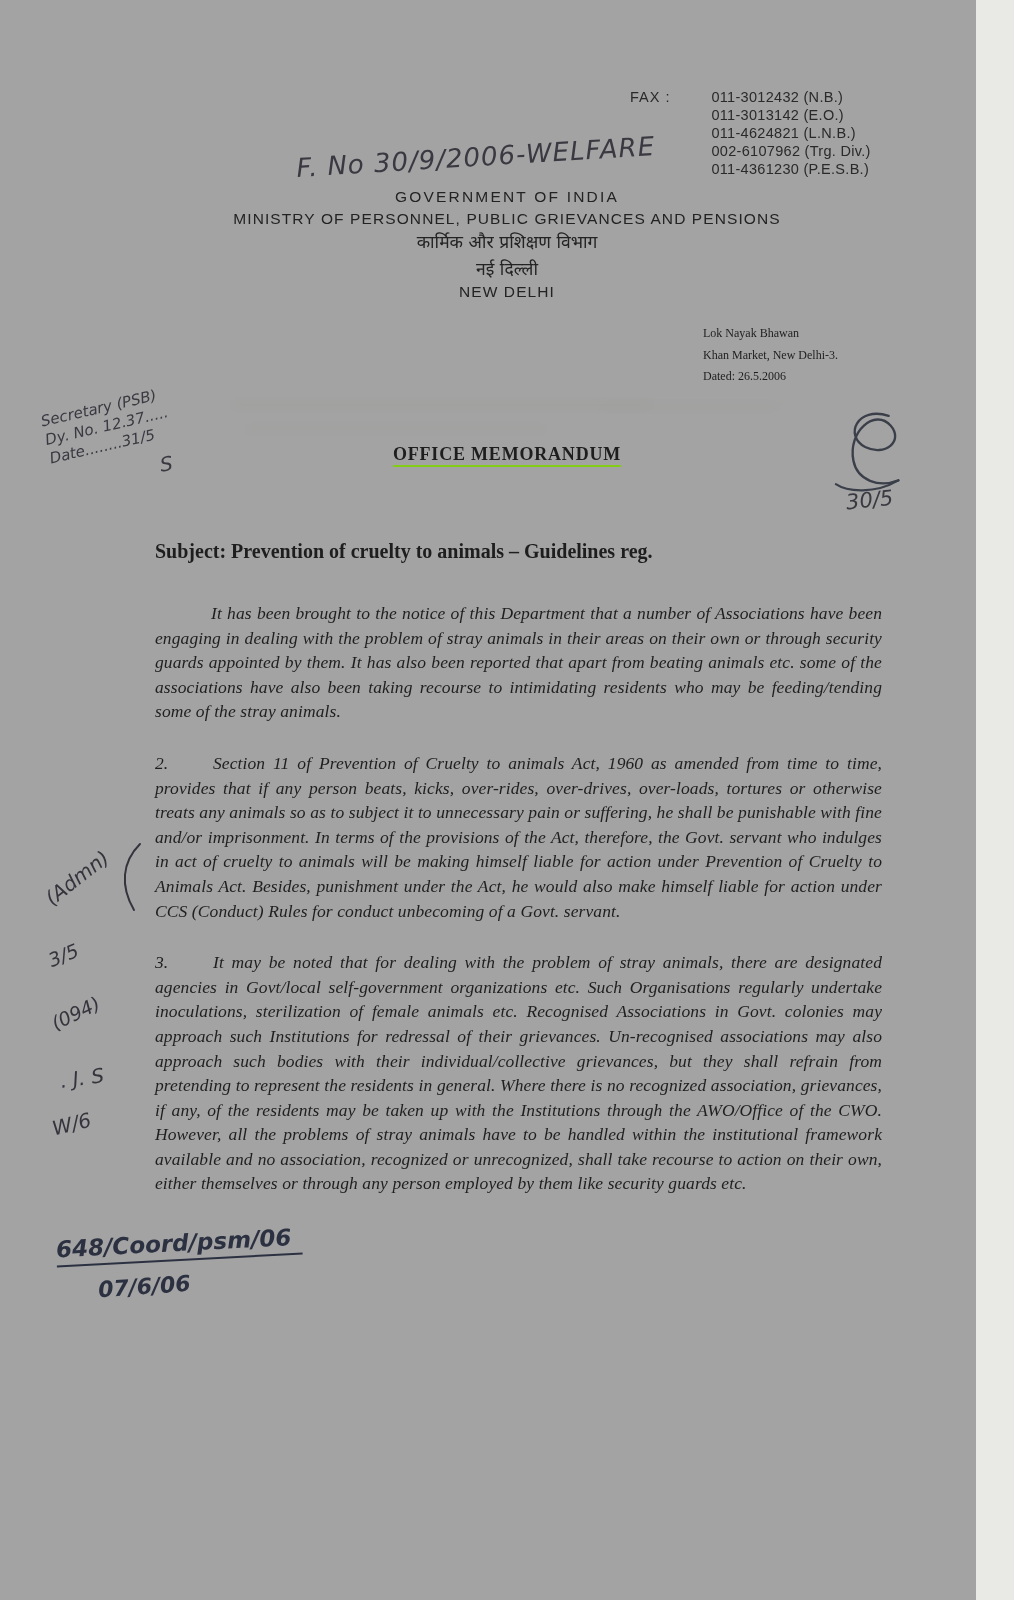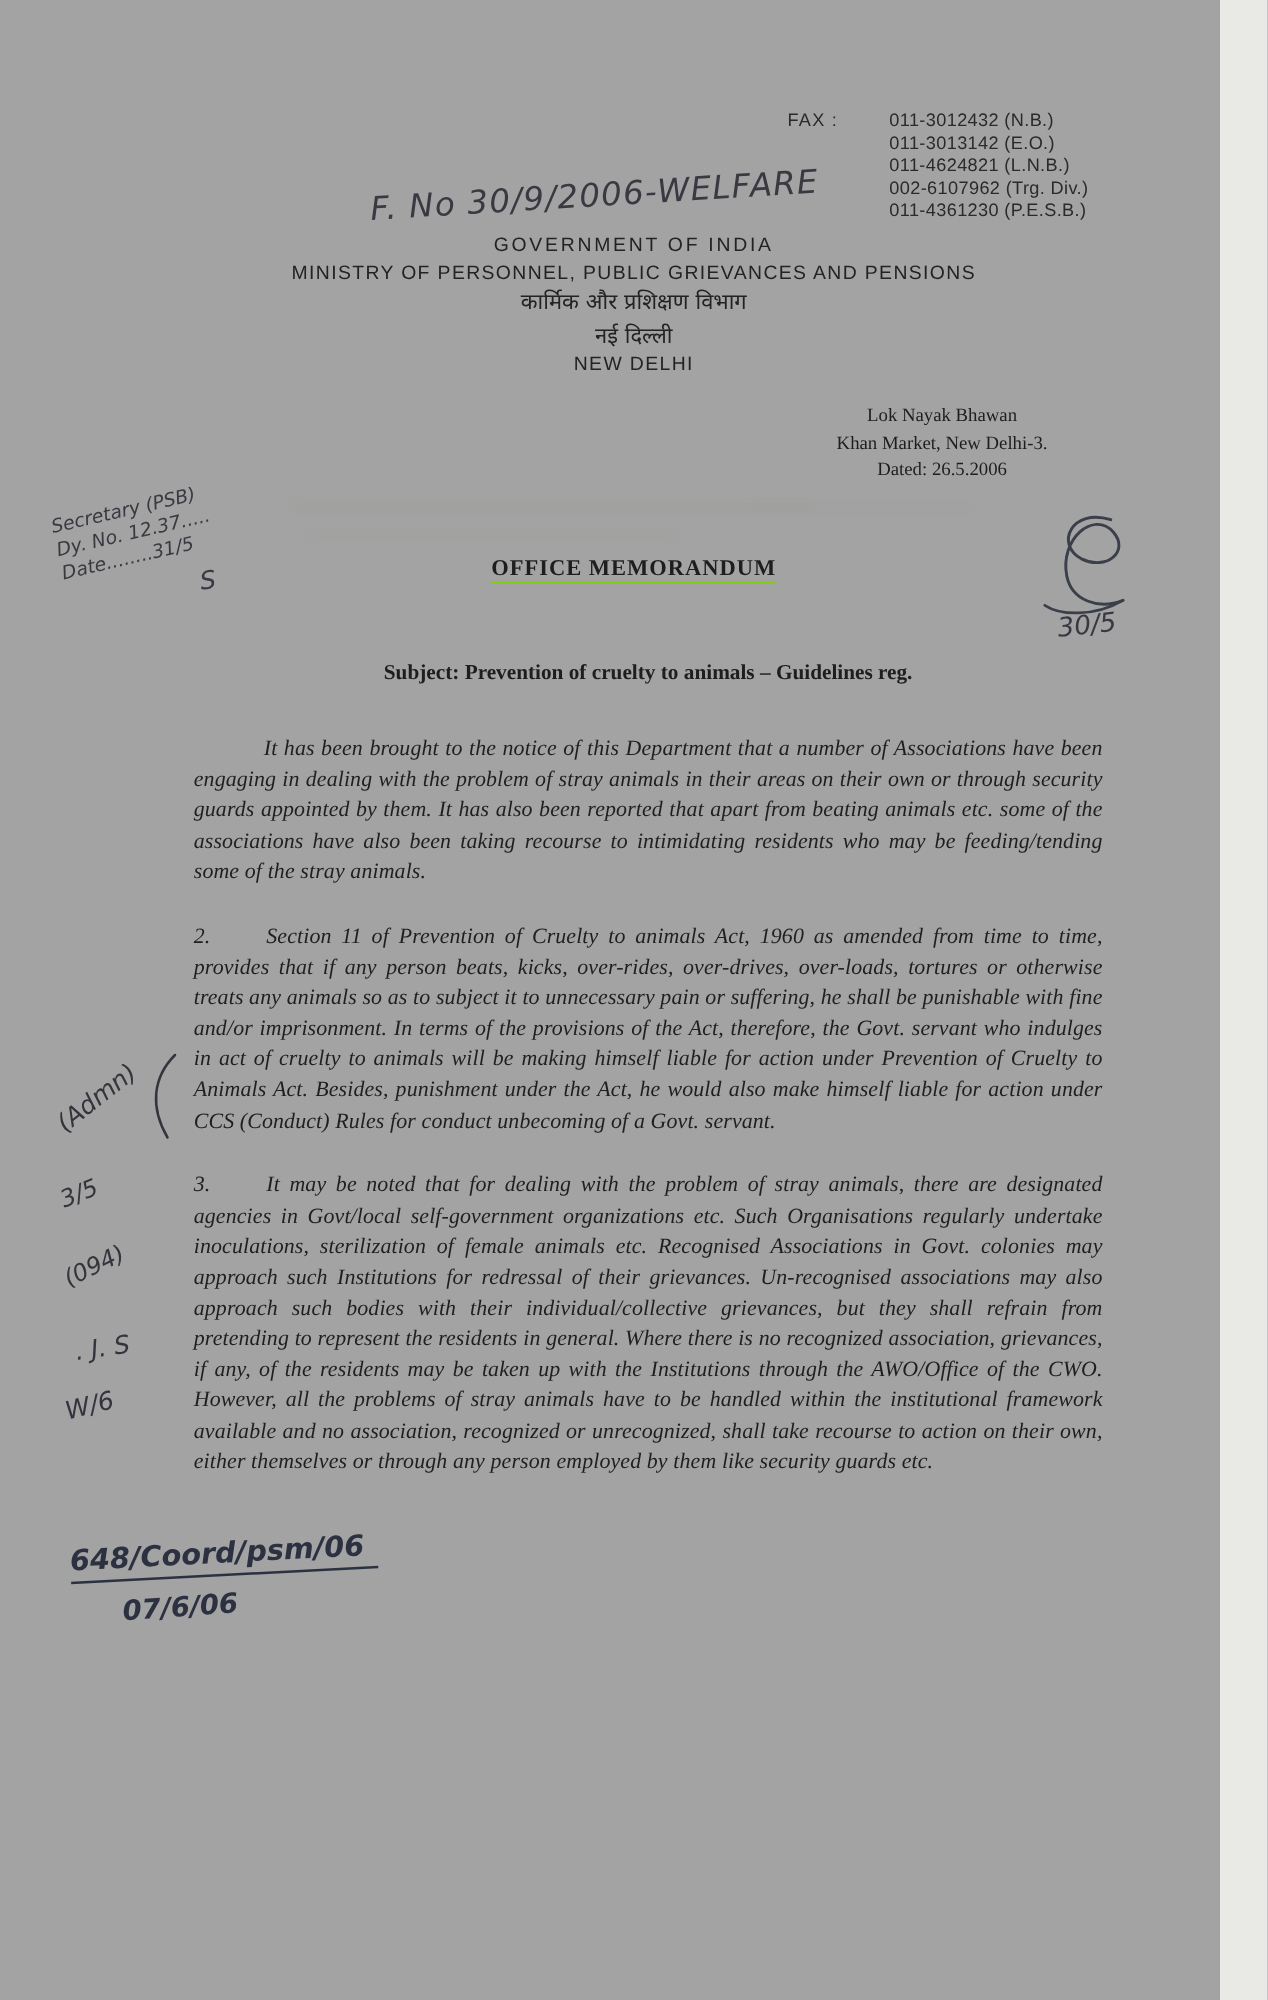--- a/index.html
+++ b/index.html
@@ -20,21 +20,21 @@
 
   
   .lh{position:absolute;left:7px;top:186px;width:1000px;text-align:center;}
   .h-hi{font-family:"DejaVu Sans",sans-serif;font-size:17.5px;line-height:22.4px;color:#232323;}
   .h-en{font-family:"Liberation Sans",sans-serif;font-size:15.5px;line-height:22.4px;
         letter-spacing:1.1px;color:#232323;}
   .h-wide{letter-spacing:2.2px;}
   .gap-top{margin-top:5px;}
 
   
-  .addr{position:absolute;right:138px;top:323px;text-align:center;font-size:15px;line-height:21.5px;}
+  .addr{position:absolute;right:138px;top:323px;text-align:left;font-size:12px;line-height:21.5px;}
 
   
   .stamp{position:absolute;left:44px;top:398px;transform:rotate(-13deg);
          font-size:15px;line-height:19px;white-space:nowrap;}
   .stamp-s{position:absolute;left:160px;top:452px;font-size:20px;transform:rotate(-8deg);}
 
   
   .smudge{position:absolute;background:#9a9a94;border-radius:6px;filter:blur(3px);}
   .sm1{left:232px;top:400px;width:420px;height:10px;opacity:0.16;}
   .sm2{left:246px;top:424px;width:300px;height:9px;opacity:0.12;}
@@ -44,21 +44,21 @@
   .memo{position:absolute;left:0;top:444px;width:1014px;text-align:center;}
   .memo span{font-weight:bold;font-size:18px;letter-spacing:0.8px;
              border-bottom:2px solid #84cc16;padding-bottom:1px;}
 
   
   .sig{position:absolute;left:828px;top:406px;width:88px;height:88px;}
   .sig-date{position:absolute;left:846px;top:488px;font-size:21px;transform:rotate(-6deg);}
 
   
   .docbody{position:absolute;left:155px;top:524px;width:727px;}
-  .subject{text-align:center;font-weight:bold;font-size:17px;margin:4px 0 38px 0;}
+  .subject{text-align:left;font-weight:bold;font-size:20px;margin:16px 0 38px 0;}
   .docbody p{margin:0 0 27px 0;font-size:17.5px;line-height:24.6px;text-align:justify;
              letter-spacing:0.1px;color:#1f1f1f;font-style:italic;}
   .p-first{text-indent:56px;}
   .pnum{display:inline-block;width:58px;}
 
   
   .mn{position:absolute;font-family:"DejaVu Sans",sans-serif;font-style:italic;
       color:#35333c;white-space:nowrap;}
   .mn1{left:40px;top:866px;transform:rotate(-38deg);font-size:20px;}
   .mn2{left:48px;top:944px;transform:rotate(-22deg);font-size:19px;}

